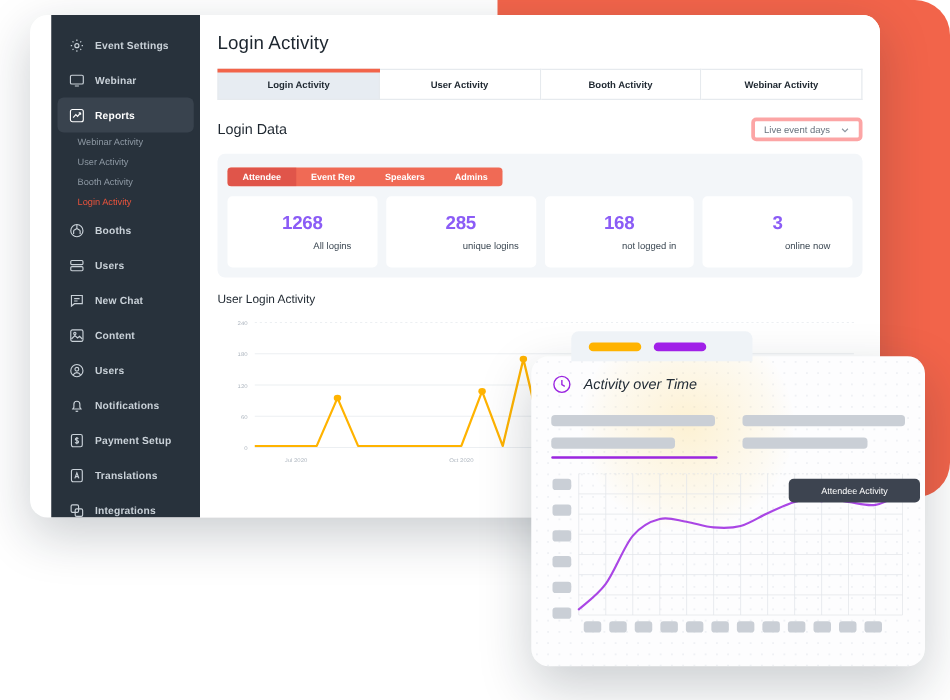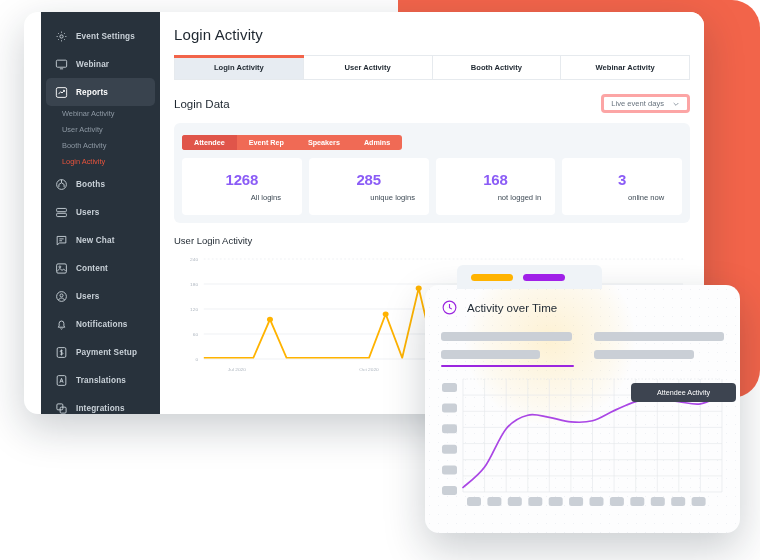--- a/index.html
+++ b/index.html
@@ -181,21 +181,21 @@
     pointer-events: none;
   }
   .dots {
     position: absolute; inset: 0;
     background-image: radial-gradient(#E4E8ED 0.7px, transparent 0.7px);
     background-size: 9px 9px;
     opacity: .55; pointer-events: none;
   }
   .fc-head { display: flex; align-items: center; gap: 9px; position: relative; z-index:2; }
   .clock-ico { width: 17px; height: 17px; display:block; }
-  .fc-title { font-size: 11.5px; color: #222C36; }
+  .fc-title { font-size: 11.5px; color: #222C36; font-style: italic; }
 
   .skel-grid {
     position: relative; z-index: 2;
     display: grid; grid-template-columns: 1fr 1fr;
     gap: 9px 22px;
     margin-top: 16px;
   }
   .skel { height: 9px; border-radius: 3px; background: #CACFD6; }
   .skel.s2 { width: 76%; }
   .skel.s4 { width: 77%; }

